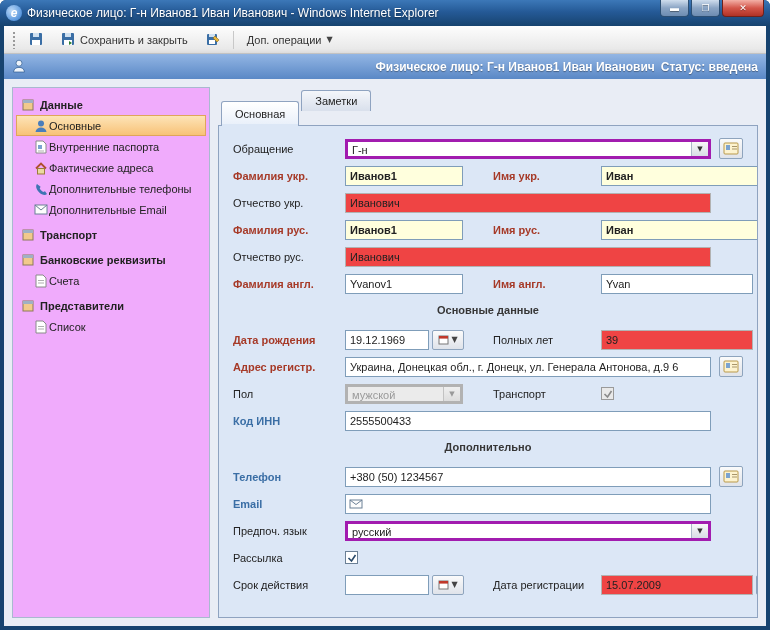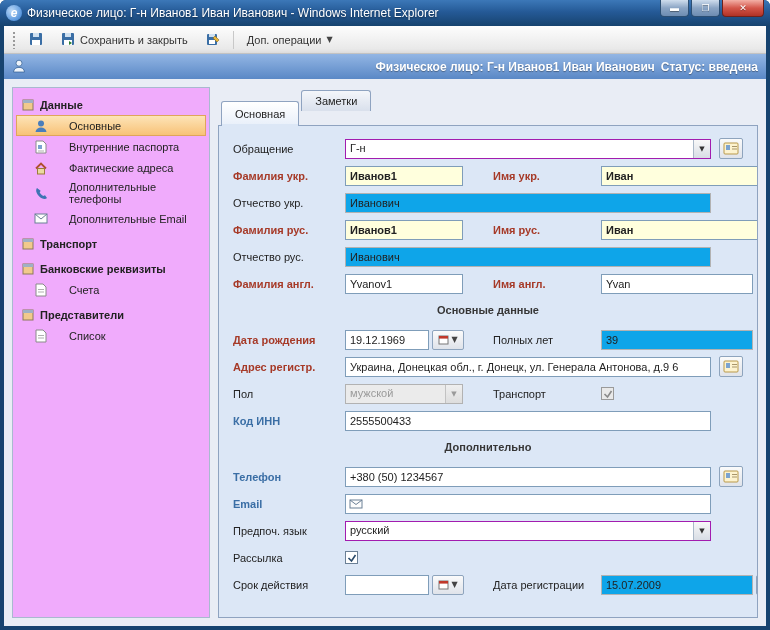--- a/index.html
+++ b/index.html
@@ -39,21 +39,21 @@
   .hdr-title { color:#fff; font-weight:bold; font-size:12px; flex:1; text-shadow:0 1px 1px rgba(0,0,0,.35); }
   .hdr-status { color:#fff; font-weight:bold; font-size:12px; text-shadow:0 1px 1px rgba(0,0,0,.35); }
 
   
   .bodyarea { flex:1; display:flex; gap:8px; padding:8px; overflow:hidden; }
 
   
   .sidebar { flex:0 0 198px; background:#f0abfc; border:1px solid #a9b9cf; padding:6px 3px; overflow:hidden; }
   .tgroup { display:flex; align-items:center; gap:5px; font-weight:bold; padding:3px 4px; margin-top:4px; }
   .tgroup:first-child { margin-top:0; }
-  .titem { display:flex; align-items:center; gap:21px; padding:2px 4px 2px 16px; border:1px solid transparent; }
+  .titem { display:flex; align-items:center; gap:1px; padding:2px 4px 2px 16px; border:1px solid transparent; }
   .titem.sel { background:linear-gradient(180deg,#fde4b8,#f8c277); border-color:#dfa55b; }
   .ticn { width:15px; height:15px; flex:0 0 15px; display:flex; align-items:center; justify-content:center; }
 
   
   .content { flex:1; display:flex; flex-direction:column; overflow:hidden; }
   .tabs { display:flex; padding-left:3px; position:relative; z-index:2; }
   .tab { height:21px; margin-top:3px; padding:0 13px; display:flex; align-items:center; margin-right:2px;
          border:1px solid #8fa3c0; border-bottom:none; border-radius:3px 3px 0 0;
          background:linear-gradient(180deg,#f4f6fa,#d9e0ec); }
   .tab.active { height:24px; margin-top:14px; background:linear-gradient(180deg,#ffffff,#e9f0fa); position:relative; }
@@ -66,26 +66,26 @@
   .flbl.req { color:#a63a28; font-weight:bold; }
   .flbl.blue { color:#3a6ea5; font-weight:bold; }
   .zone { flex:1; display:flex; align-items:center; }
   .slotA { flex:0 0 148px; display:flex; align-items:center; }
   .flbl2 { flex:0 0 108px; }
   .flbl2.req { color:#a63a28; font-weight:bold; }
   .iconcol { flex:0 0 32px; display:flex; justify-content:flex-end; align-items:center; }
 
   .tb { height:20px; border:1px solid #7f9db9; background:#fff; padding:2px 4px; font:inherit; color:#222; }
   .tb.yellow { background:#ffffdd; font-weight:bold; }
-  .tb.ro { background:#0ea5e9; border-color:#b2b2b2; }
+  .tb.ro { background:#ef4444; border-color:#b2b2b2; }
   .tb.fill { flex:1; min-width:0; }
   .w118 { width:118px; }
   .w84 { width:84px; }
 
-  .combo { height:20px; border:1px solid #a21caf; background:#fff; display:flex; align-items:stretch; }
+  .combo { height:20px; border:3px solid #a21caf; background:#fff; display:flex; align-items:stretch; }
   .combo.fill { flex:1; }
   .combo .val { flex:1; padding:2px 4px; white-space:nowrap; overflow:hidden; }
   .combo .arrow { width:17px; border-left:1px solid #aab8c8; background:linear-gradient(180deg,#f8f8f8,#d8dde5);
                   display:flex; align-items:center; justify-content:center; font-size:7px; color:#333;
                   font-family:"DejaVu Sans",sans-serif; }
   .combo.disabled { background:#ebebeb; border-color:#b2b2b2; color:#9a9a9a; }
   .combo.disabled .arrow { color:#9a9a9a; background:linear-gradient(180deg,#efefef,#dddddd); border-left-color:#c2c2c2; }
 
   .datebtn { width:32px; height:20px; margin-left:3px; border:1px solid #8ea4bd; border-radius:2px;
              background:linear-gradient(180deg,#fbfbfb,#dfe3ea); display:flex; align-items:center; justify-content:center; gap:2px; }

